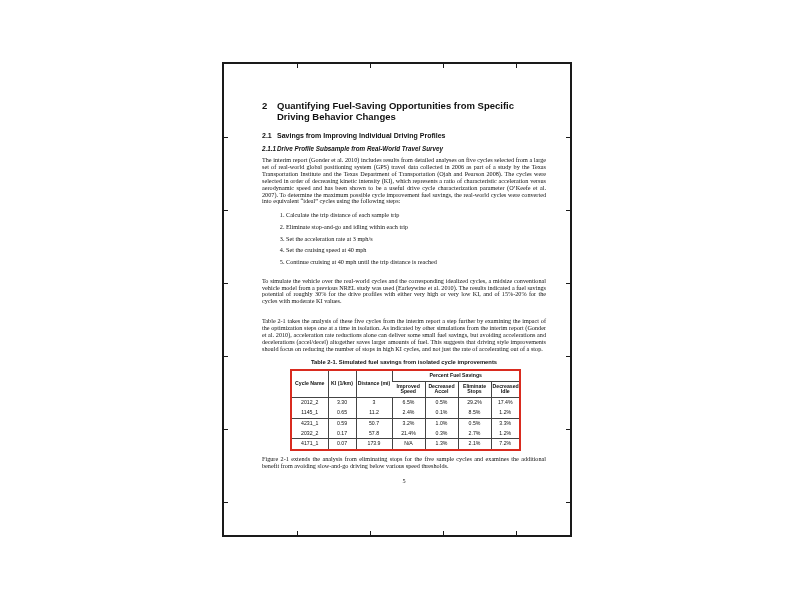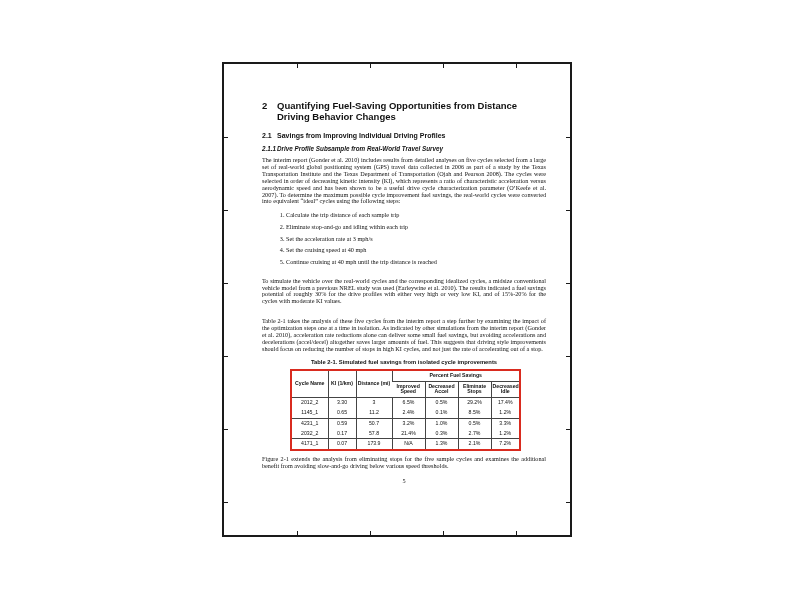--- a/index.html
+++ b/index.html
@@ -79,21 +79,21 @@
     <div class="tick tr" style="top:146px"></div>
     <div class="tick tr" style="top:219px"></div>
     <div class="tick tr" style="top:292px"></div>
     <div class="tick tr" style="top:365px"></div>
     <div class="tick tr" style="top:438px"></div>
 
     <div class="doc">
 
       <h1 class="h1">
         <span class="num">2</span>
-        <span>Quantifying Fuel-Saving Opportunities from Distance Driving Behavior Changes</span>
+        <span>Quantifying Fuel-Saving Opportunities from Specific Driving Behavior Changes</span>
       </h1>
 
       <h2 class="h2">
         <span class="num">2.1</span>
         <span>Savings from Improving Individual Driving Profiles</span>
       </h2>
 
       <h3 class="h3">
         <span class="num">2.1.1</span>
         <span>Drive Profile Subsample from Real-World Travel Survey</span>

